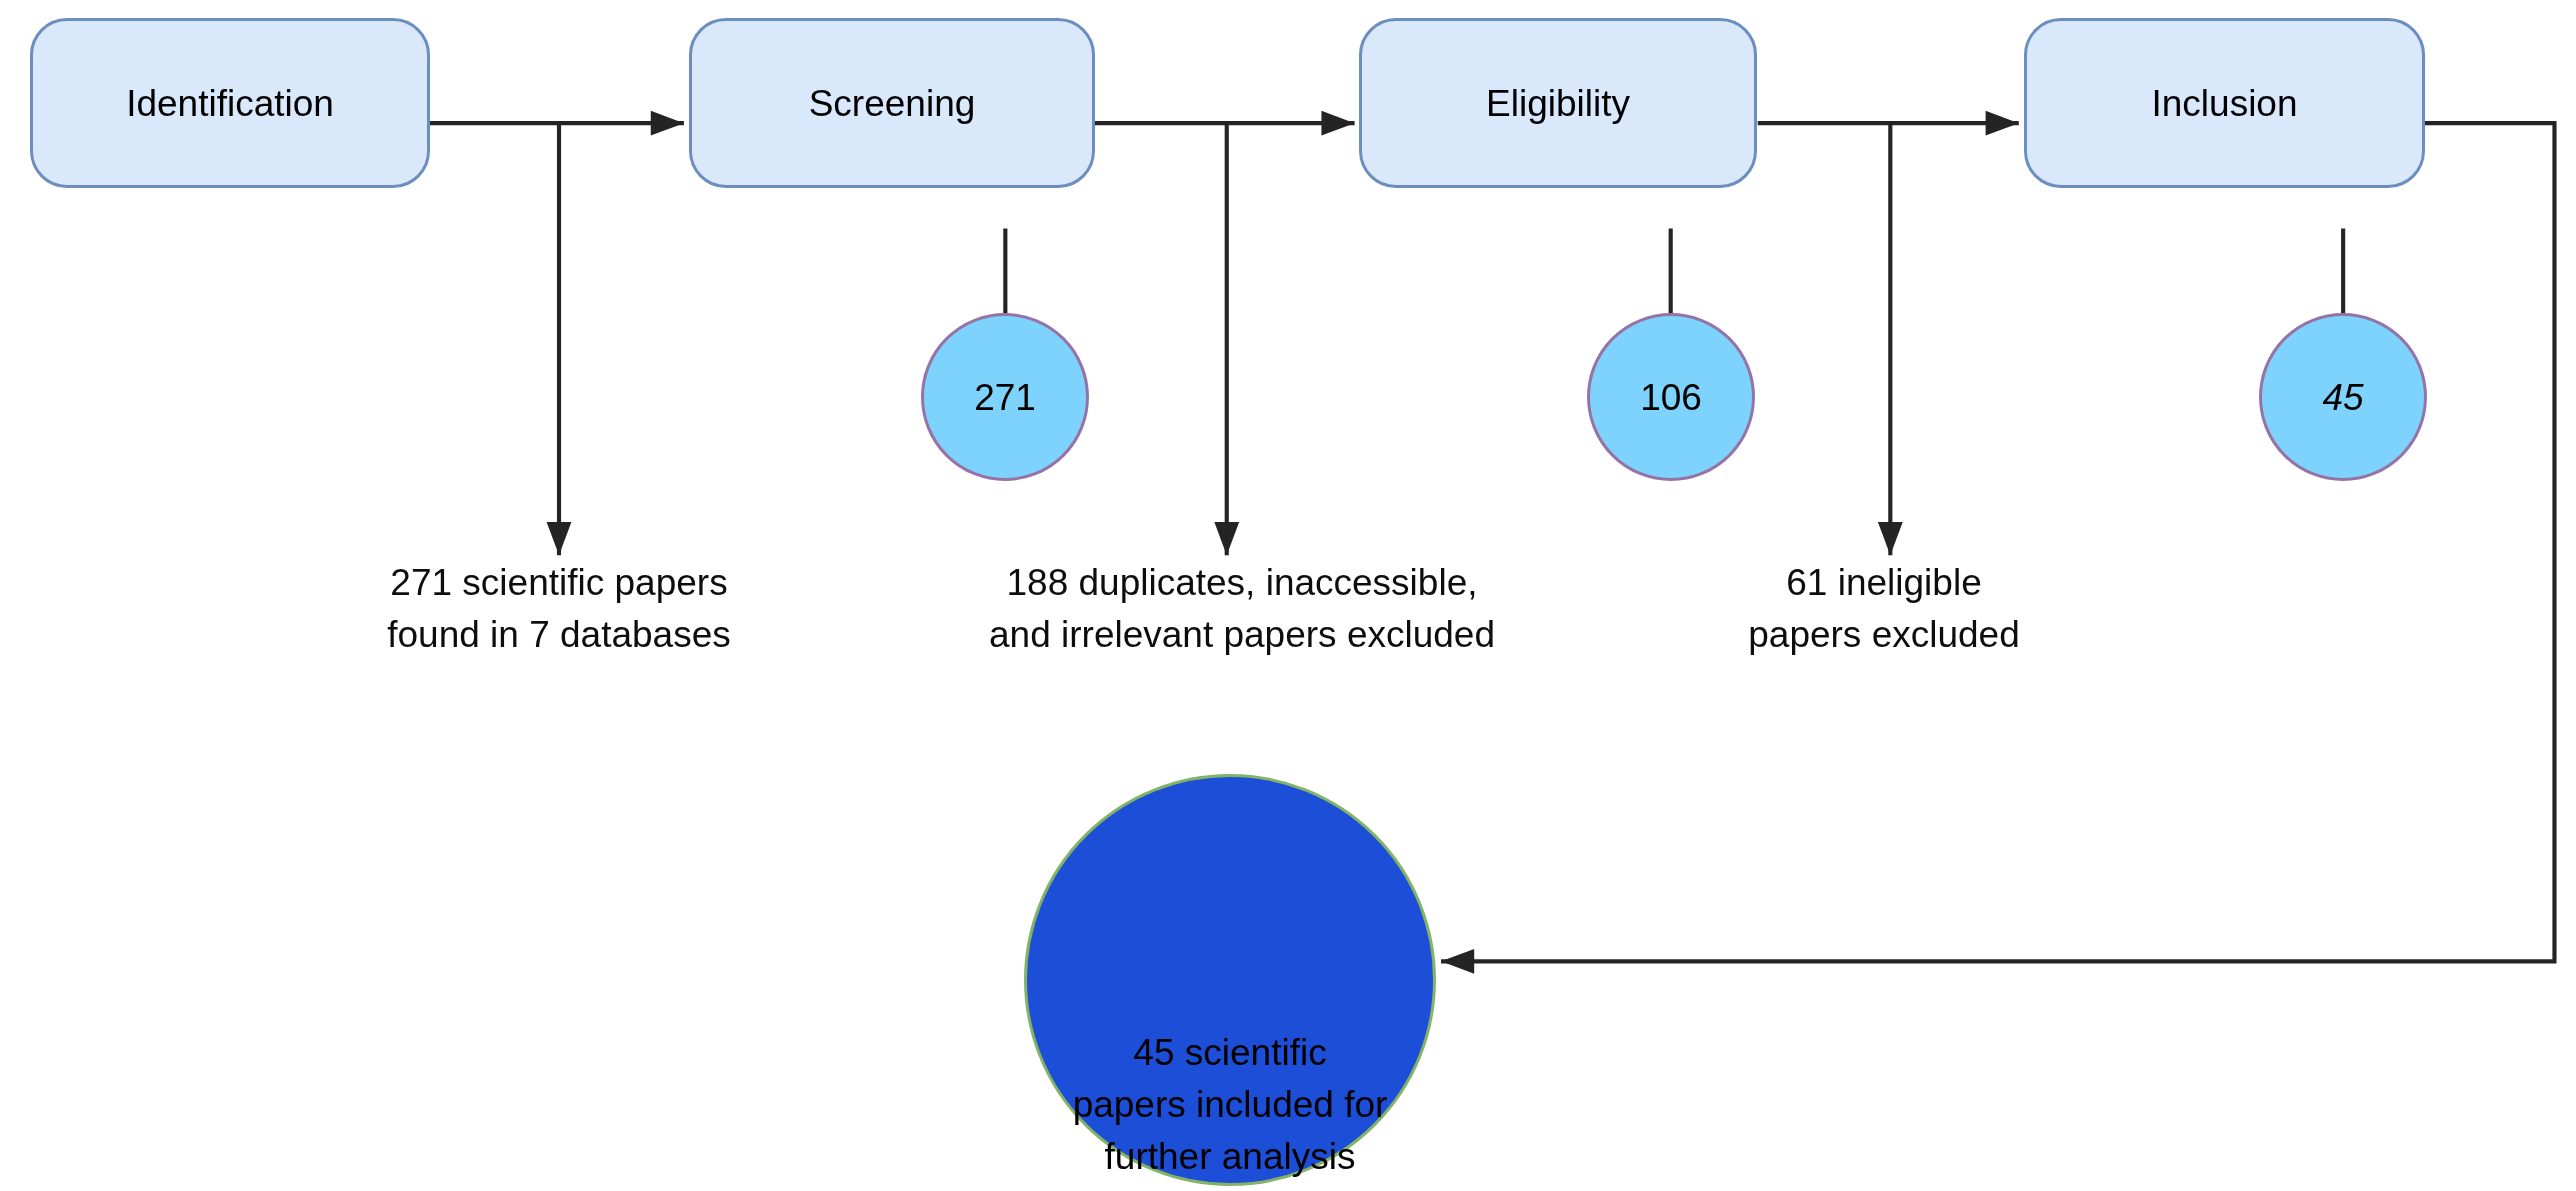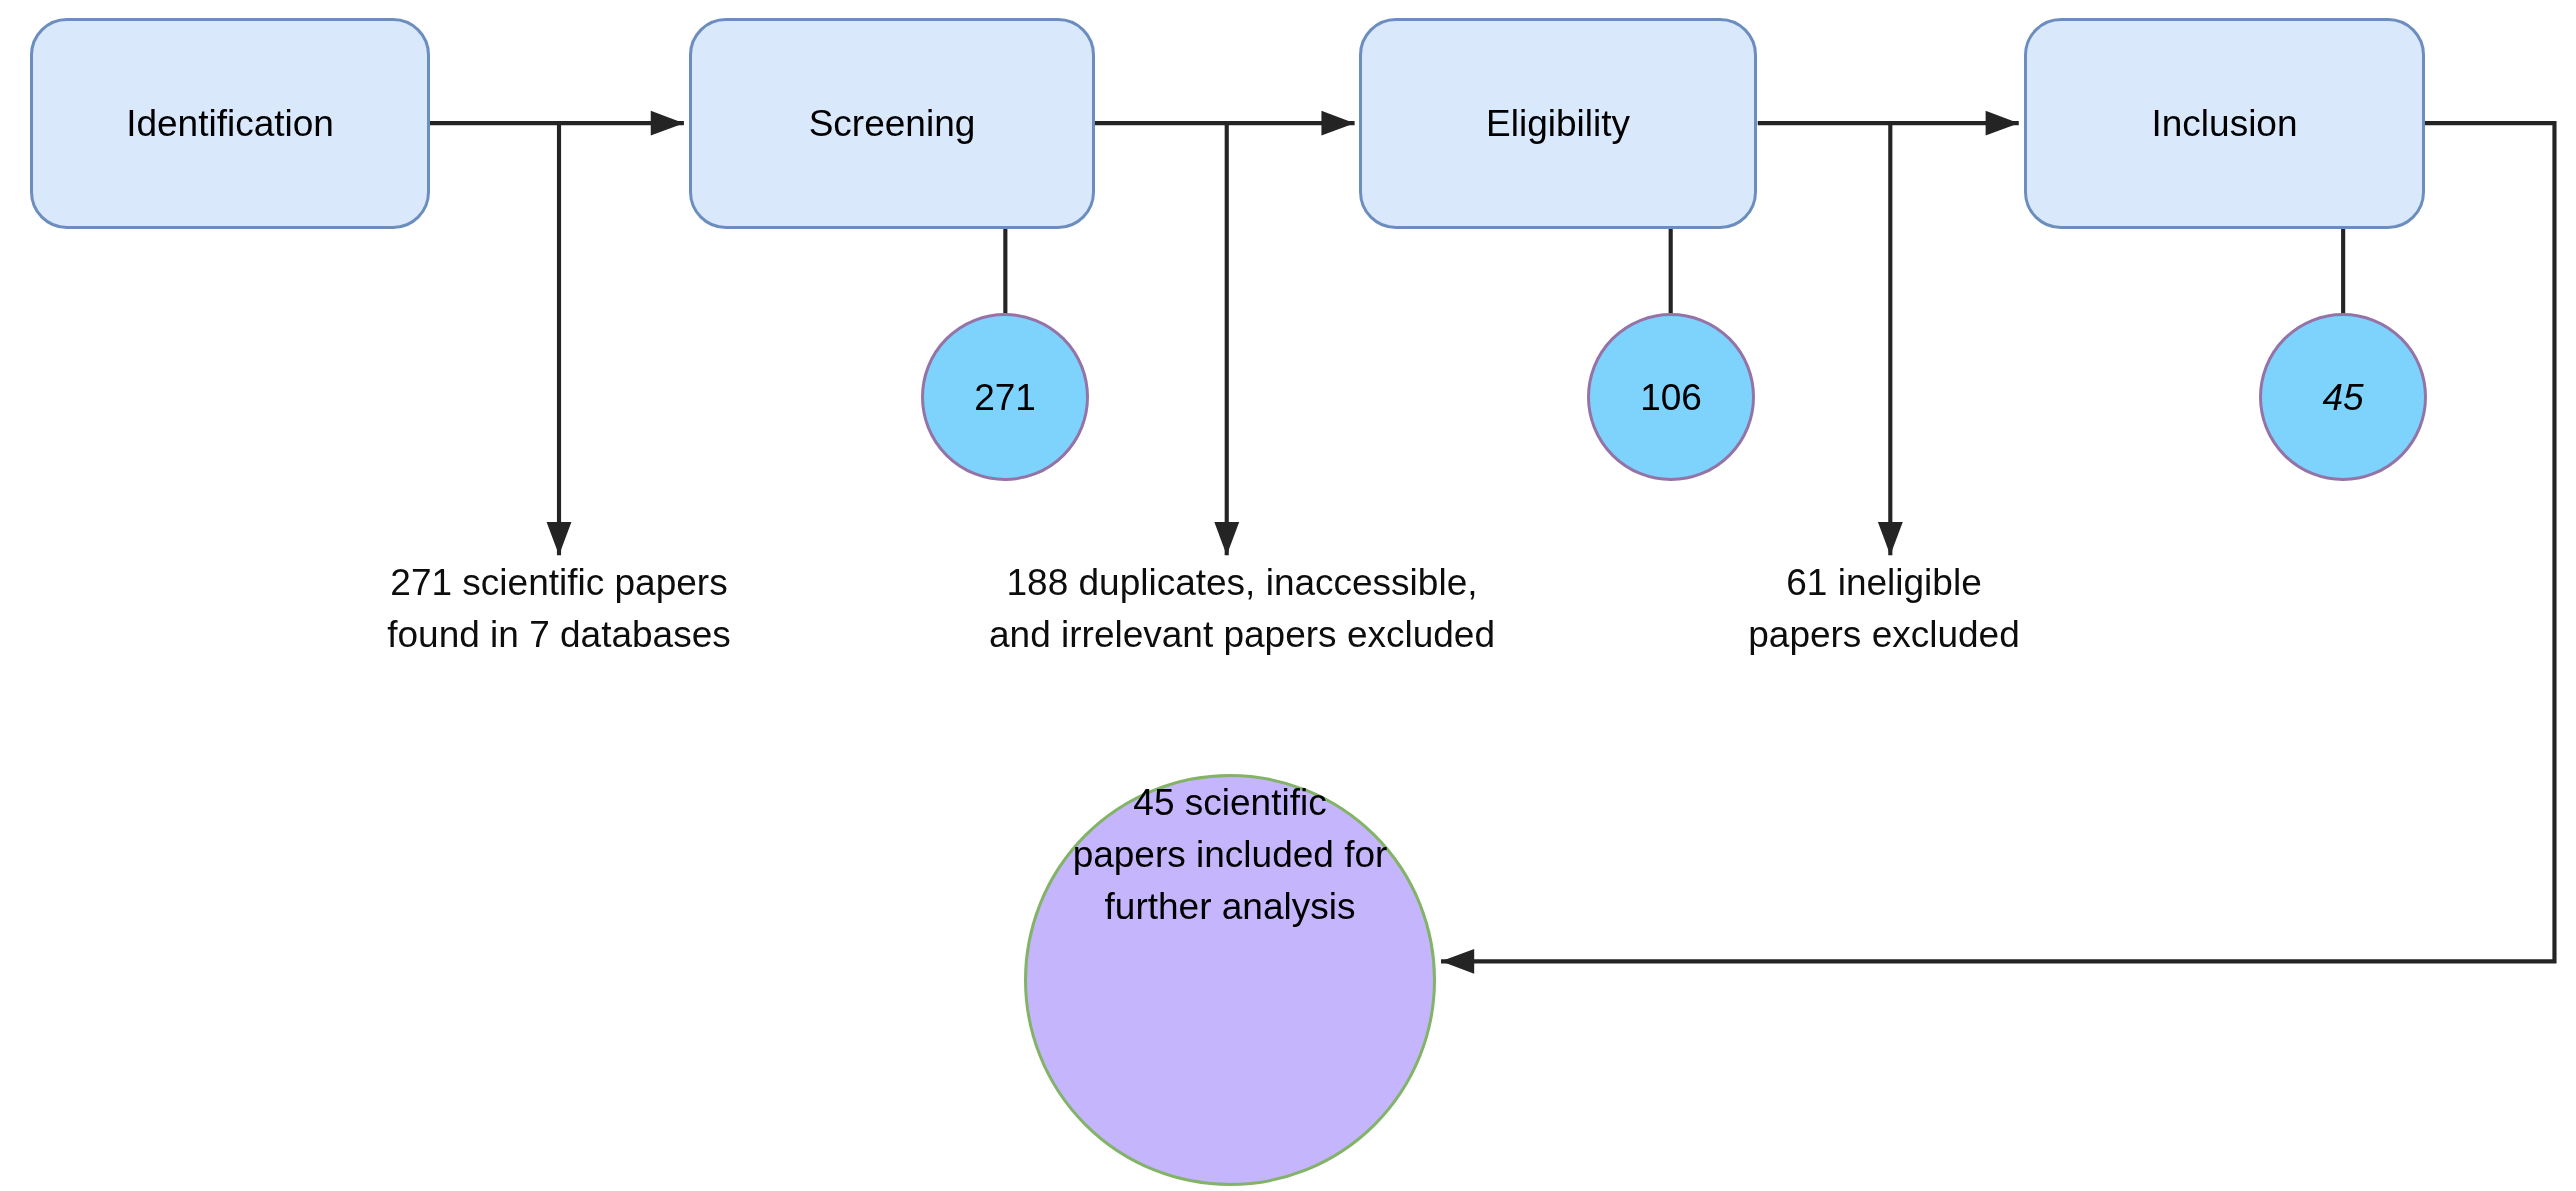--- a/index.html
+++ b/index.html
@@ -25,21 +25,21 @@
     z-index: 1;
   }
   svg.lines path.ln {
     fill: none;
     stroke: #242424;
     stroke-width: 7px;
   }
   .stage {
     position: absolute;
     top: 18px;
-    height: 211px;
+    height: 170px;
     box-sizing: border-box;
     background: #dae8fc;
     border: 3.6px solid #6c8ebf;
     border-radius: 37px;
     display: flex;
     align-items: center;
     justify-content: center;
     z-index: 2;
     color: #000000;
     font-size: 37px;
@@ -75,25 +75,25 @@
     white-space: pre-line;
     z-index: 2;
   }
   .result-circle {
     position: absolute;
     left: 1024px;
     top: 774px;
     width: 412px;
     height: 412px;
     box-sizing: border-box;
-    background: #c4b5fd;
+    background: #1d4ed8;
     border: 3.6px solid #82b366;
     border-radius: 50%;
     display: flex;
-    align-items: flex-start;
+    align-items: flex-end;
     justify-content: center;
     text-align: center;
     color: #000000;
     font-size: 37px;
     line-height: 52px;
     white-space: pre-line;
     z-index: 2;
   }
 </style>
 </head>

